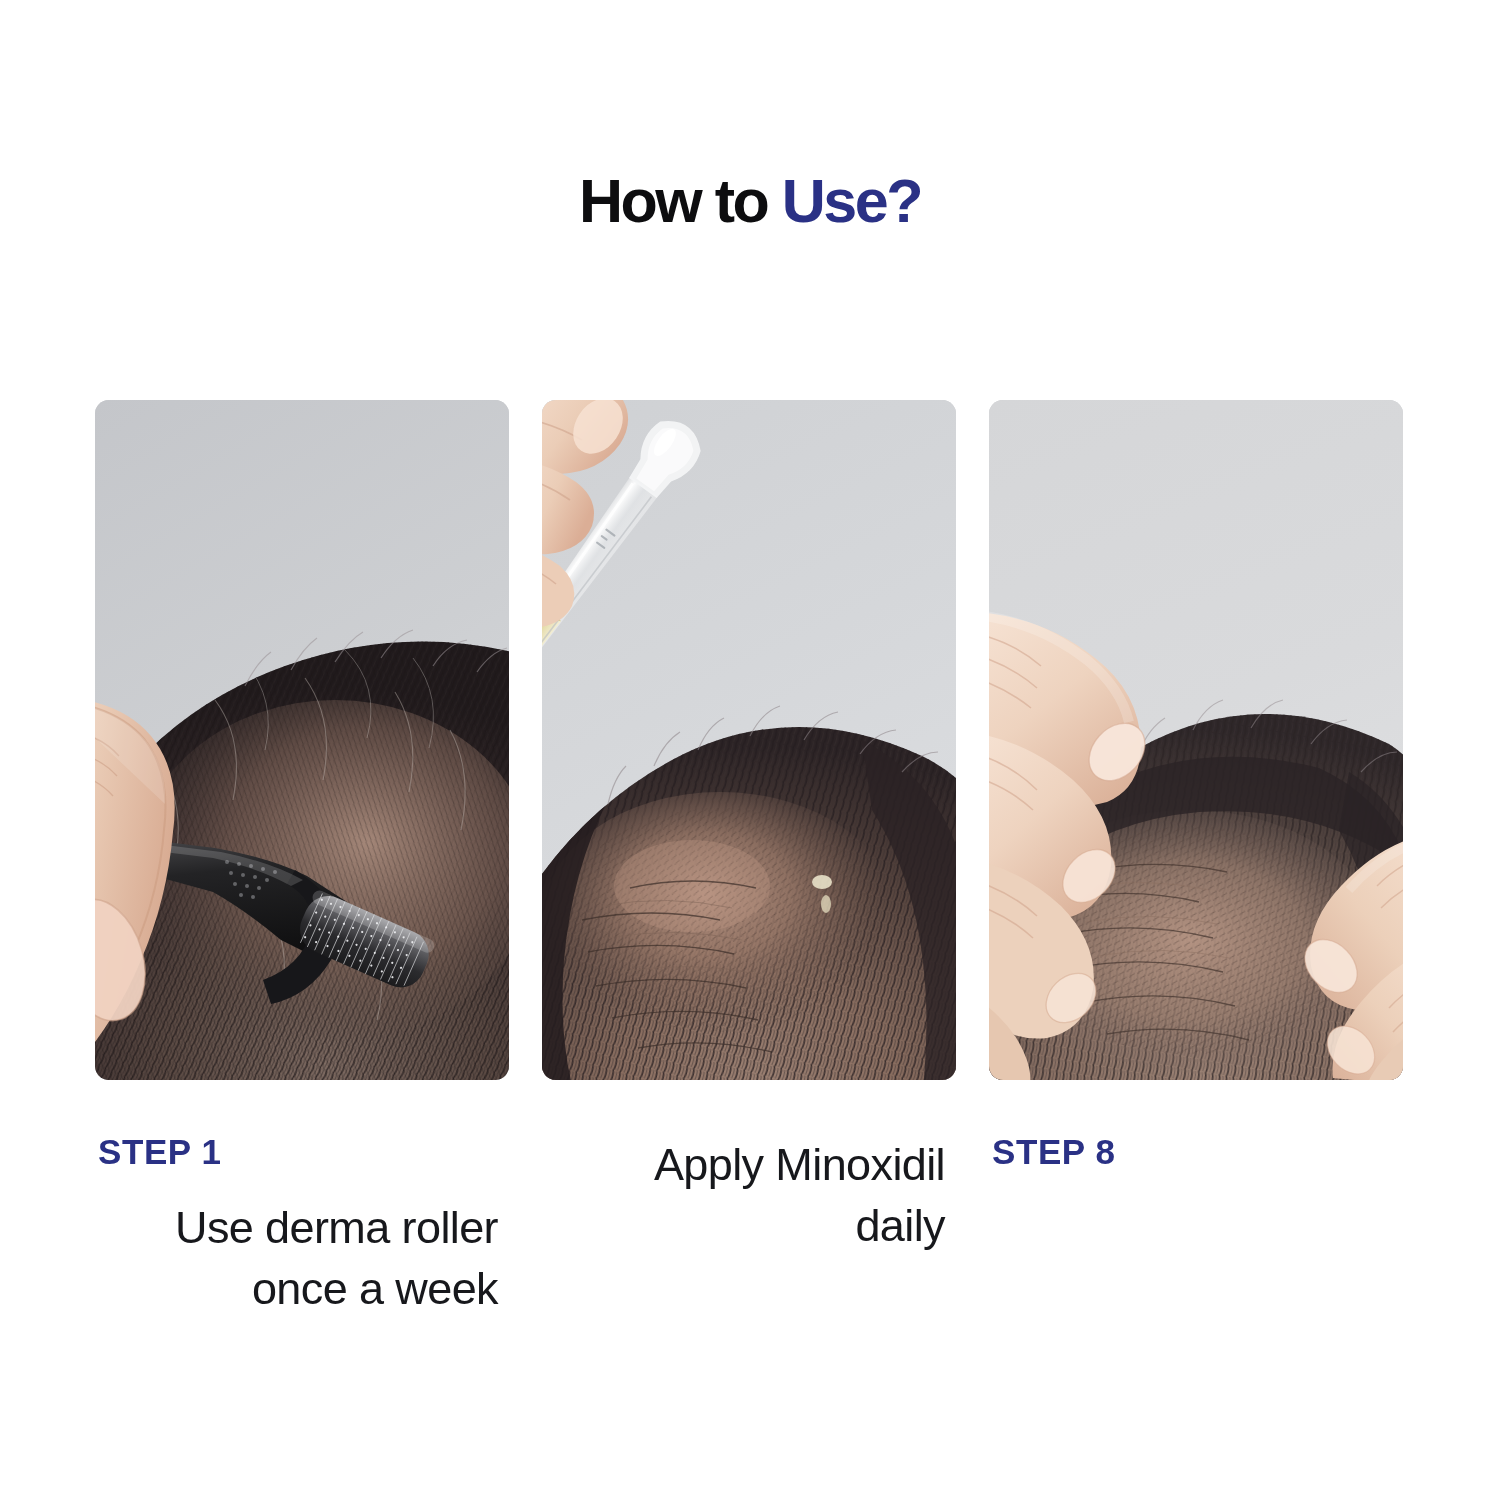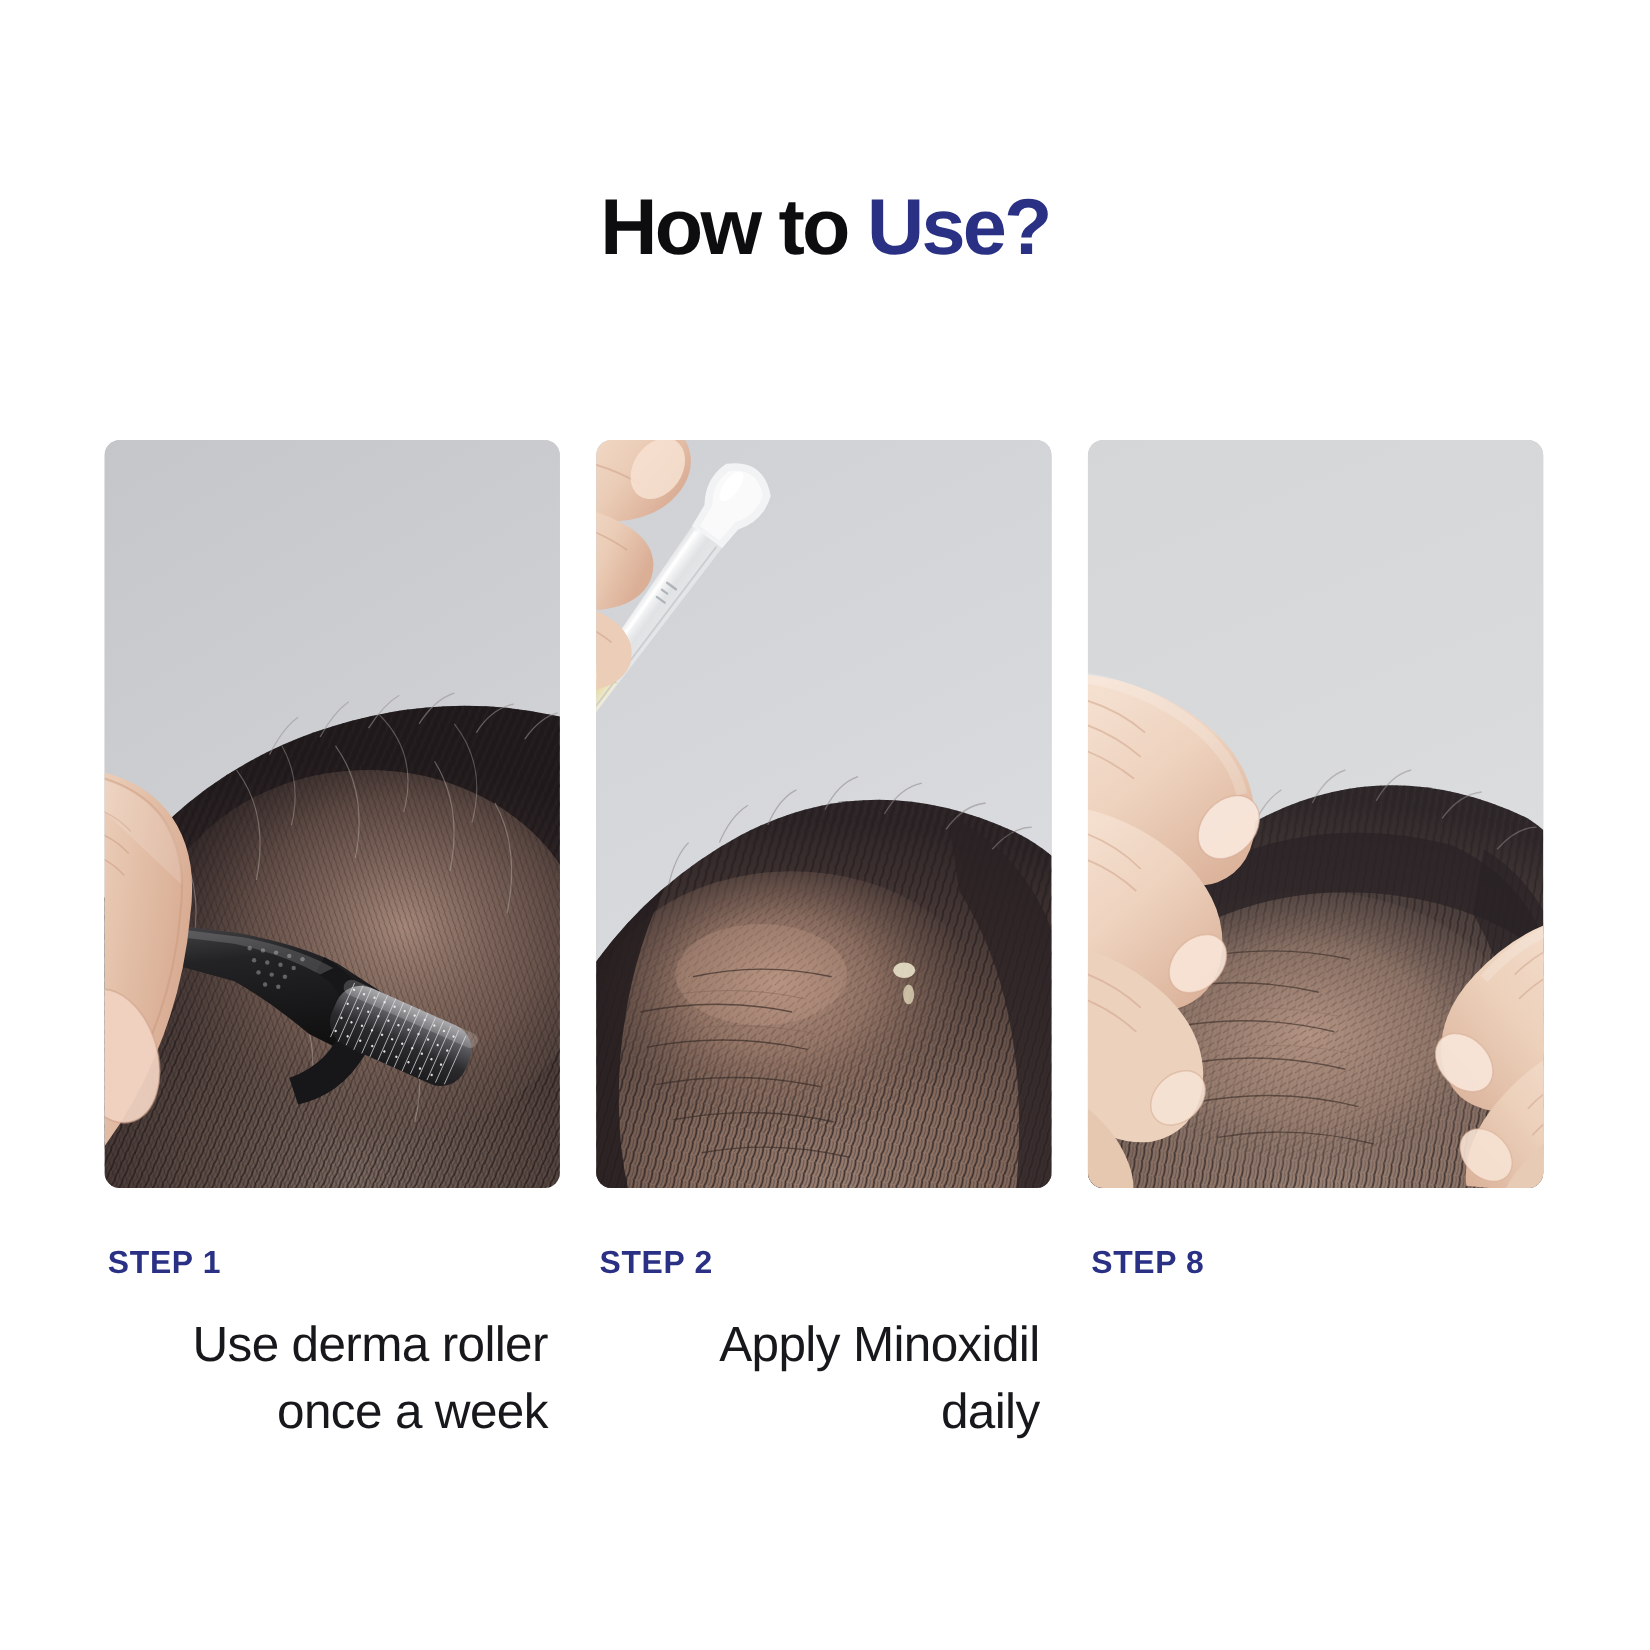--- a/index.html
+++ b/index.html
@@ -12,21 +12,21 @@
     overflow: hidden;
     position: relative;
   }
 
   
   .title {
     position: absolute;
     left: 0; top: 168px;
     width: 1500px;
     text-align: center;
-    font-size: 72px;
+    font-size: 61px;
     font-weight: bold;
     letter-spacing: -2.5px;
     line-height: 1.1;
     white-space: nowrap;
   }
   .title .black { color: #0d0d0f; }
   .title .blue  { color: #2a3185; }
 
   
   .steps-row {
@@ -49,21 +49,21 @@
     overflow: hidden;
     background: #c9cbce;
   }
 
   .photo svg { display: block; width: 100%; height: 100%; }
 
   
   .caption { padding-top: 54px; }
   .step-label {
     color: #2a3185;
-    font-size: 29px;
+    font-size: 35px;
     font-weight: bold;
     letter-spacing: 0.6px;
     line-height: 1;
     margin: 0 0 28px 3px;
   }
   .step-text {
     color: #17181c;
     font-size: 45px;
     font-weight: normal;
     letter-spacing: -0.6px;
@@ -402,21 +402,20 @@
           <g stroke="#cda089" stroke-width="1.6" fill="none" opacity="0.55">
             <path d="M-40 14 Q6 20 40 40"></path>
             <path d="M-40 72 Q0 80 28 100"></path>
             <path d="M-40 158 Q-8 166 14 184"></path>
           </g>
           <ellipse cx="56" cy="26" rx="22" ry="30" transform="rotate(34 56 26)" fill="#f7e2d2" opacity="0.85"></ellipse>
         </g>
       </svg>
     </div>
     <div class="caption">
-      <div class="step-label">STEP 2</div>
       <div class="step-text">Apply Minoxidil
 daily</div>
     </div>
   </div>
 
   <div class="step-col">
     <div class="photo">
       <svg viewBox="0 0 414 680" preserveAspectRatio="xMidYMid slice" aria-hidden="true">
         <defs>
           <linearGradient id="bg3" x1="0" y1="0" x2="0.25" y2="1">

